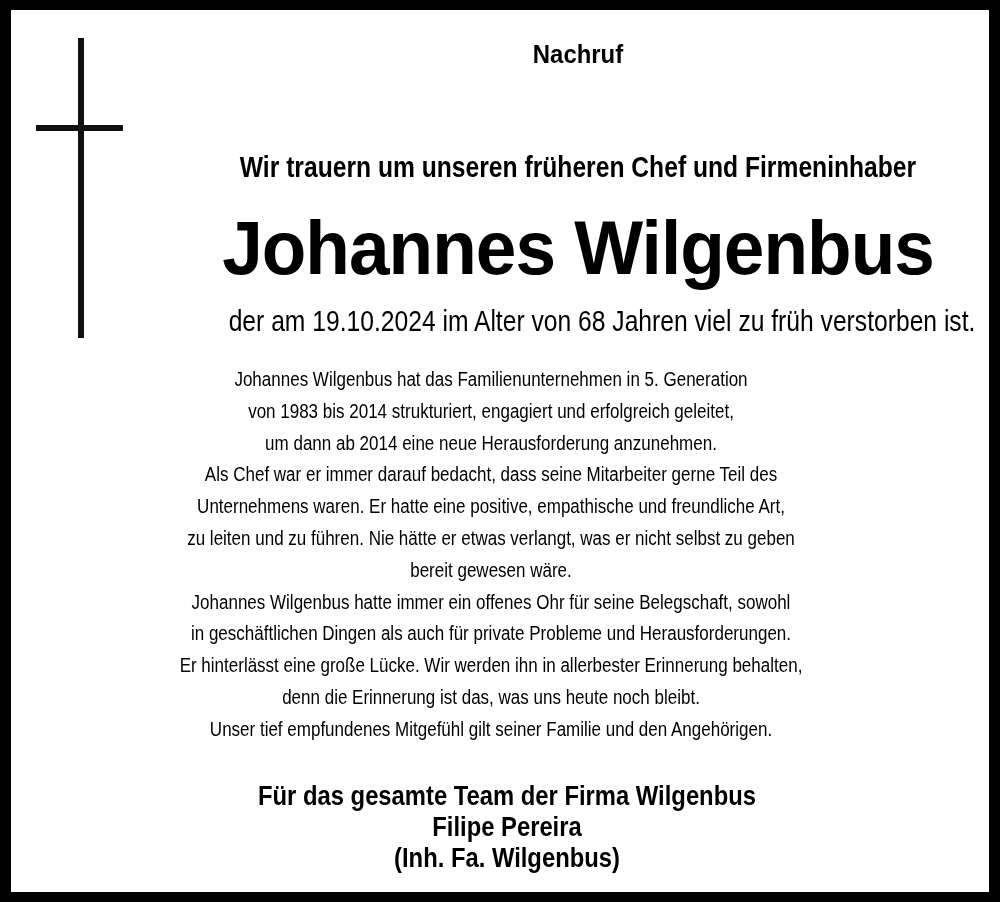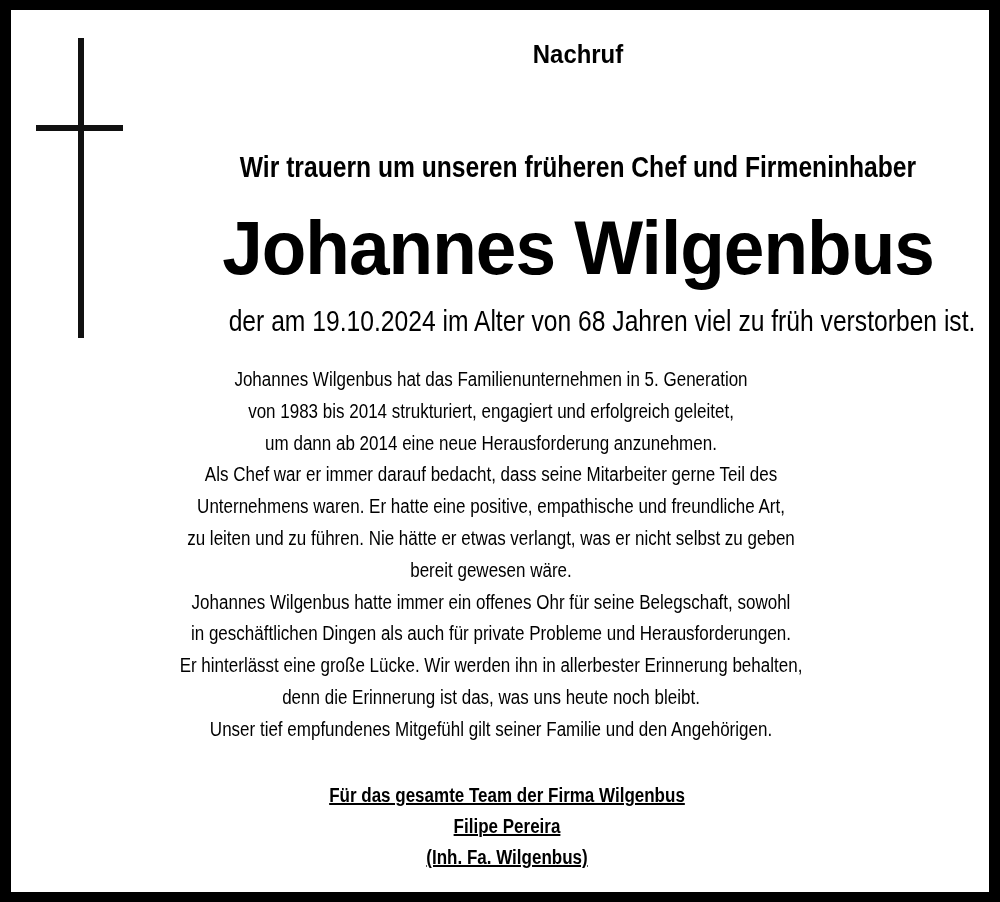--- a/index.html
+++ b/index.html
@@ -95,24 +95,23 @@
     width: 978px;
     top: 364px;
     font-size: 20px;
     line-height: 31.8px;
     font-weight: 400;
   }
   .closing {
     left: 18px;
     width: 978px;
     top: 780px;
-    font-size: 20px;
+    font-size: 28px;
     line-height: 31px;
     font-weight: 700;
-    text-decoration: underline;
   }
 </style>
 </head>
 <body>
 
 <div class="page">
   <div class="sheet"></div>
 
   <div class="cross">
     <div class="bar-v"></div>

